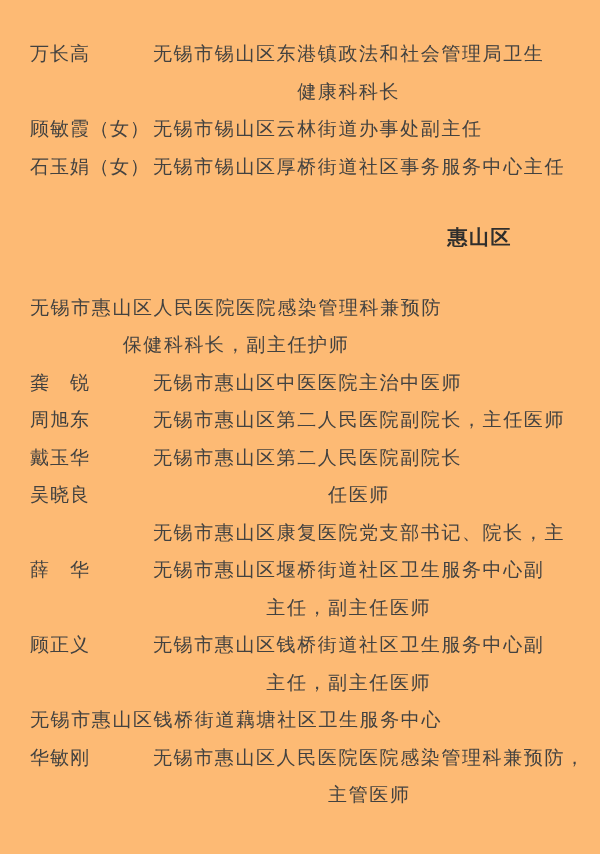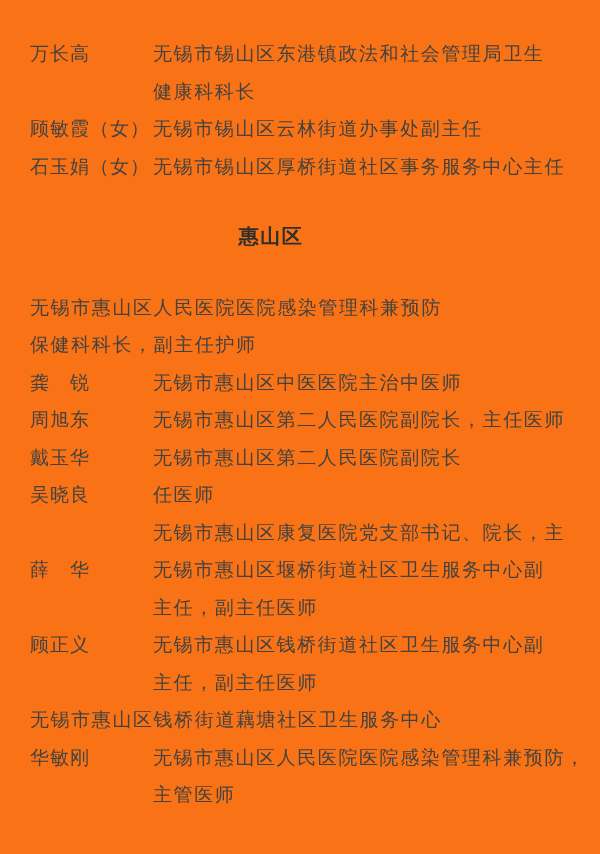--- a/index.html
+++ b/index.html
@@ -5,58 +5,58 @@
   html, body {
     margin: 0;
     padding: 0;
     background: #e9e8e6;
   }
   .page {
     position: relative;
     width: 600px;
     height: 854px;
     margin: 0;
-    background: #f97316;
+    background: #fdba74;
     overflow: hidden;
     box-sizing: border-box;
     padding: 35px 0 0 30px;
     font-family: "Liberation Serif", "DejaVu Serif", serif;
     color: #434240;
     font-size: 19px;
   }
   .row {
     display: flex;
     align-items: flex-start;
   }
   .name {
     flex: 0 0 123px;
     width: 123px;
     line-height: 37.5px;
     letter-spacing: 1px;
     white-space: nowrap;
   }
   .desc {
     flex: 0 0 auto;
+    text-align: center;
   }
   .line {
     line-height: 37.5px;
     letter-spacing: 1.6px;
     white-space: nowrap;
   }
   .section-header {
     font-weight: bold;
     font-size: 20px;
     line-height: 37.5px;
     letter-spacing: 1.5px;
     color: #2f2e2c;
-    text-align: center;
+    text-align: right;
     margin-top: 34px;
     margin-bottom: 32px;
     margin-right: 88px;
-    font-family: Liberation Mono, monospace;
   }
 </style>
 </head>
 <body>
 
 <div class="page">
 
   <div class="section">
 
     <div class="row">

